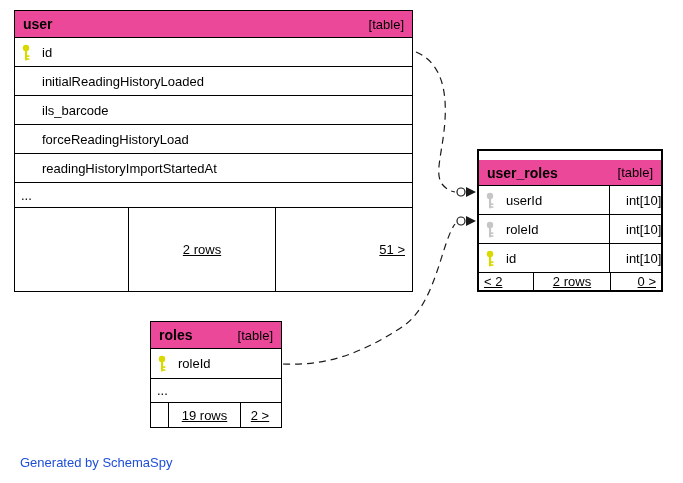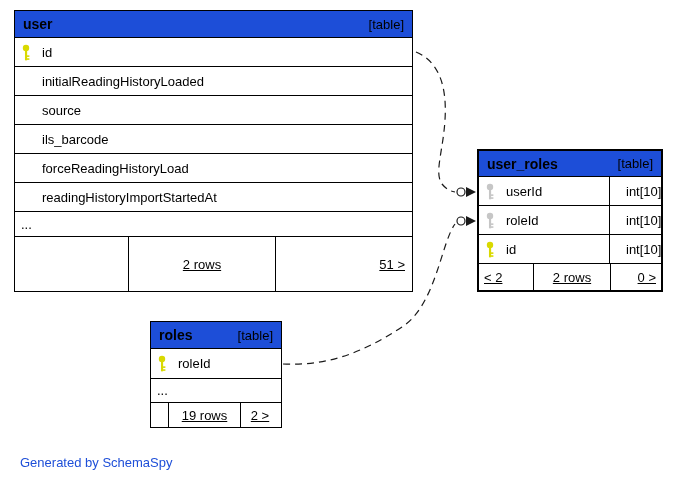--- a/index.html
+++ b/index.html
@@ -27,21 +27,21 @@
     border: 1px solid #000;
     display: flex;
     flex-direction: column;
     font-size: 13px;
   }
   .tbl.emph { border-width: 2px; }
   .hdr {
     display: flex;
     align-items: center;
     justify-content: space-between;
-    background: #1d4ed8;
+    background: #ec4899;
     border-bottom: 1px solid #000;
     padding: 0 8px;
     flex: 0 0 27px;
   }
   .hdr .title { font-weight: bold; font-size: 14px; }
   .hdr .tag { font-size: 13px; }
   .row {
     display: flex;
     align-items: center;
     border-bottom: 1px solid #000;
@@ -92,21 +92,21 @@
   .fc.left { padding-left: 5px; }
 
   
   #t-user { left: 14px; top: 10px; width: 399px; height: 282px; }
   #t-user .fc.left { flex: 0 0 113px; }
   #t-user .fc.mid  { flex: 0 0 147px; }
   #t-user .fc.right{ flex: 1 1 auto; }
 
   
   #t-user-roles { left: 477px; top: 149px; width: 186px; height: 143px; }
-  #t-user-roles .hdr { flex: 0 0 26px; }
+  #t-user-roles .hdr { flex: 0 0 26px; margin-top: 9px; }
   #t-user-roles .fc.left { flex: 0 0 54px; }
   #t-user-roles .fc.mid  { flex: 0 0 77px; }
   #t-user-roles .fc.right{ flex: 1 1 auto; padding-right: 5px; }
 
   
   #t-roles { left: 150px; top: 321px; width: 132px; height: 107px; }
   #t-roles .row.main { flex: 0 0 30px; }
   #t-roles .row.ellipsis { flex: 0 0 24px; }
   #t-roles .fc.left { flex: 0 0 17px; }
   #t-roles .fc.mid  { flex: 0 0 72px; }
@@ -155,24 +155,20 @@
           </svg>
       </span>
       <span class="colname">id</span>
     </div>
     <div class="row">
       <span class="keycell"></span>
       <span class="colname">initialReadingHistoryLoaded</span>
     </div>
     <div class="row">
       <span class="keycell"></span>
-      <span class="colname">source</span>
-    </div>
-    <div class="row">
-      <span class="keycell"></span>
       <span class="colname">ils_barcode</span>
     </div>
     <div class="row">
       <span class="keycell"></span>
       <span class="colname">forceReadingHistoryLoad</span>
     </div>
     <div class="row">
       <span class="keycell"></span>
       <span class="colname">readingHistoryImportStartedAt</span>
     </div>

